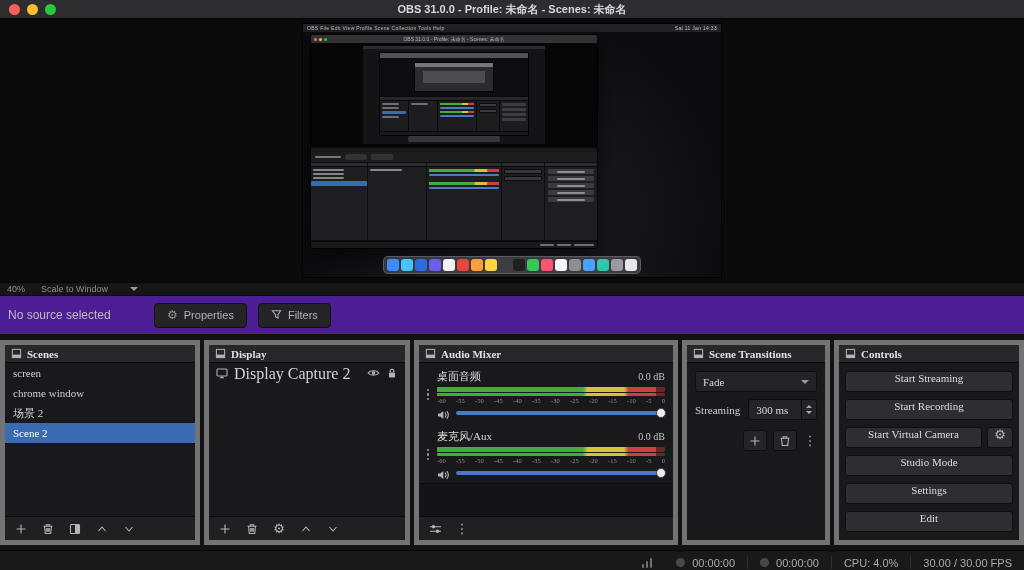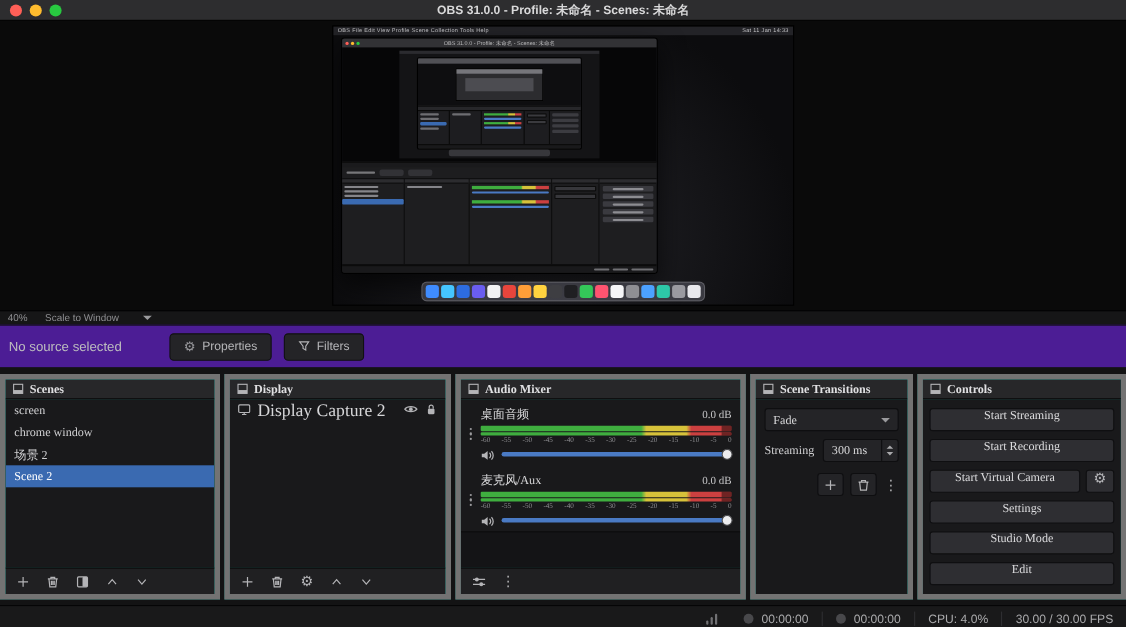--- a/index.html
+++ b/index.html
@@ -601,26 +601,26 @@
           <div class="ctl-row">
             <div class="ctl-btn">
                 <span>Start Virtual Camera</span>
               </div>
             <div class="ctl-btn ctl-gear">
                 <span class="glyph-icon">⚙</span>
               </div>
           </div>
           <div class="ctl-row">
               <div class="ctl-btn">
-                <span>Settings</span>
+                <span>Studio Mode</span>
               </div>
             </div>
           <div class="ctl-row">
               <div class="ctl-btn">
-                <span>Studio Mode</span>
+                <span>Settings</span>
               </div>
             </div>
           <div class="ctl-row">
               <div class="ctl-btn">
                 <span>Edit</span>
               </div>
             </div>
         </div>
       </div>
     </div>

